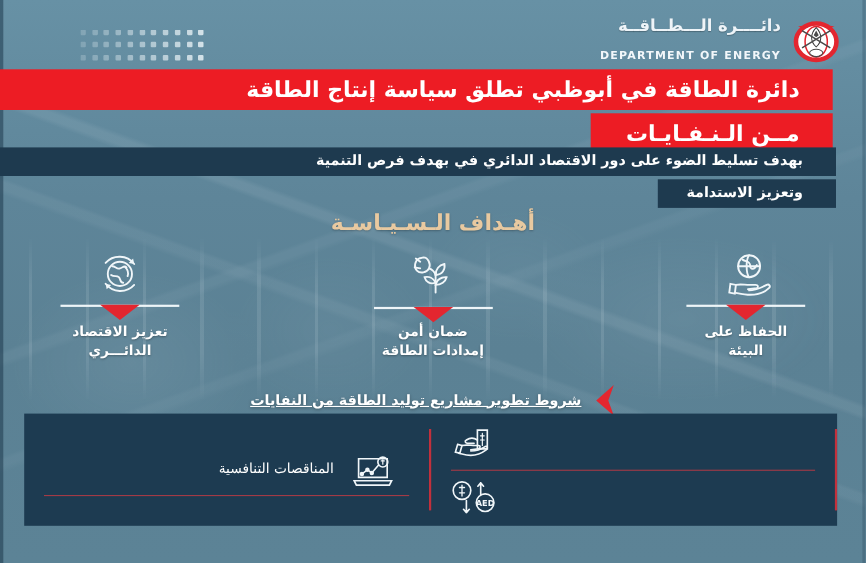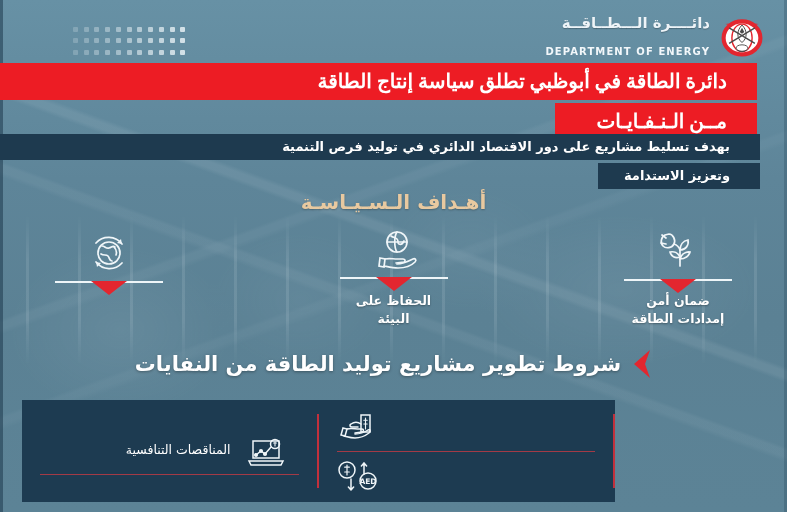--- a/index.html
+++ b/index.html
@@ -66,29 +66,29 @@
     direction:rtl;text-shadow:0 1px 1px rgba(0,0,0,.25);
   }
   .logo-en{
     color:#f2f7fa;font-size:10px;font-weight:bold;letter-spacing:1.1px;margin-top:15px;
   }
   .crest{width:46px;height:46px;flex:none;}
 
   
   .headline{
     position:absolute;left:0;top:63px;width:757px;
-    direction:rtl;text-align:right;font-family:Liberation Serif, serif;
+    direction:rtl;text-align:right;
   }
   .headline .ln{
     display:block;background:#ed1c24;color:#fff;
     font-size:20px;font-weight:bold;line-height:1.0;
     padding:8px 30px 9px 14px;letter-spacing:0px;
     margin-bottom:3px;white-space:nowrap;
   }
-  .headline .ln.l2{width:fit-content;margin-left:auto;padding-left:42px;}
+  .headline .ln.l2{width:fit-content;margin-left:auto;padding-left:32px;}
 
   
   .subtitle{
     position:absolute;left:0;top:134px;width:760px;
     direction:rtl;text-align:right;
   }
   .subtitle .ln{
     display:block;background:#1e3a4f;color:#ffffff;
     font-size:13px;font-weight:bold;line-height:1.0;
     padding:6px 30px 7px 14px;margin-bottom:3px;white-space:nowrap;
@@ -117,27 +117,28 @@
     font-size:12.5px;font-weight:bold;line-height:1.45;letter-spacing:.4px;
     text-shadow:0 1px 2px rgba(0,0,0,.32);
   }
 
   
   .cond-title{
     position:absolute;left:0;right:0;top:349px;
     display:flex;align-items:center;justify-content:center;gap:9px;direction:rtl;
   }
   .cond-title .txt{
-    color:#ffffff;font-size:21px;font-weight:bold;letter-spacing:.6px;direction:rtl;
+    color:#ffffff;font-size:13px;font-weight:bold;letter-spacing:.6px;direction:rtl;
     text-shadow:0 1px 3px rgba(0,0,0,.35);
+    text-decoration:underline;
   }
 
   
   .panel{
-    position:absolute;left:22px;top:400px;width:593px;height:102px;
+    position:absolute;left:22px;top:376px;width:739px;height:102px;
     background:#1d3b51;display:flex;
   }
   .col{flex:1;display:flex;flex-direction:column;justify-content:center;padding:0 16px;}
   .row{
     display:flex;align-items:center;justify-content:flex-end;direction:rtl;
     gap:14px;height:46px;
   }
   .row .ico{width:56px;flex:none;display:flex;align-items:center;justify-content:flex-end;}
   .row .lbl{
     color:#ffffff;direction:rtl;text-align:right;
@@ -209,21 +210,21 @@
       <path d="M40 78q10 8 20 0" fill="none" stroke="#4a4a4a" stroke-width="2"></path>
     </svg>
   </div>
 
   <div class="headline">
     <span class="ln l1">دائرة الطاقة في أبوظبي تطلق سياسة إنتاج الطاقة</span>
     <span class="ln l2">مــن الـنـفـايـات</span>
   </div>
 
   <div class="subtitle">
-    <span class="ln l1">بهدف تسليط مشاريع على دور الاقتصاد الدائري في توليد فرص التنمية</span>
+    <span class="ln l1">بهدف تسليط الضوء على دور الاقتصاد الدائري في بهدف فرص التنمية</span>
     <span class="ln l2">وتعزيز الاستدامة</span>
   </div>
 
   <div class="sec-title">أهـداف الـسـيـاسـة</div>
 
   <div class="objectives">
 
     <div class="obj">
       <div class="obj-icon">
         <svg width="48" height="42" viewBox="0 0 48 42" fill="none" stroke="#f0f6f9" stroke-width="1.7" stroke-linecap="round">
@@ -234,44 +235,25 @@
           <path d="M37 31a17 17 0 0 1-26-1"></path>
           <path d="M11 30l5 1-4 4z" fill="#f0f6f9" stroke="none"></path>
         </svg>
       </div>
       <div class="obj-rule">
         <span class="bar"></span>
         <svg class="chev" width="40" height="16" viewBox="0 0 40 16">
           <path d="M2 1h36L20 15z" fill="#e3262f"></path>
         </svg>
       </div>
-    </div>
-
-
-    <div class="obj">
-      <div class="obj-icon">
-        <svg width="48" height="42" viewBox="0 0 48 42" fill="none" stroke="#f0f6f9" stroke-width="1.7" stroke-linecap="round">
-          <circle cx="27" cy="14" r="10"></circle>
-          <path d="M27 4c-3 4-3 16 0 20M17 14h20"></path>
-          <path d="M21 8c3 2 4 1 6 3s0 4 2 5 4-1 5-3"></path>
-          <path d="M10 30l5 1-1 8-5-1z"></path>
-          <path d="M15 31c4-1 8 0 12 0h6c2 0 3 2 1 3l-8 1"></path>
-          <path d="M27 36c6 0 12-3 16-5 2-1 4 1 2 3-4 4-11 6-17 6-5 0-9-1-14-2"></path>
-        </svg>
-      </div>
-      <div class="obj-rule">
-        <span class="bar"></span>
-        <svg class="chev" width="40" height="16" viewBox="0 0 40 16">
-          <path d="M2 1h36L20 15z" fill="#e3262f"></path>
-        </svg>
-      </div>
       <div class="obj-label">
-        <span>الحفاظ على<br>البيئة</span>
-      </div>
-    </div>
+        <span>تعزيز الاقتصاد<br>الدائـــري</span>
+      </div>
+    </div>
+
 
     <div class="obj">
       <div class="obj-icon">
         <svg width="52" height="44" viewBox="0 0 52 44" fill="none" stroke="#f0f6f9" stroke-width="1.7" stroke-linecap="round">
           <path d="M14 10l-4-3M14 16l-5-1"></path>
           <path d="M13 7c-4 2-5 8-2 11s9 2 11-2-1-10-5-10z"></path>
           <path d="M22 16c3 1 5 3 6 6"></path>
           <path d="M28 38V20"></path>
           <path d="M28 22c0-5 3-9 8-10 1 5-2 10-8 10z"></path>
           <path d="M28 29c-2-4-6-6-10-5 1 4 5 7 10 5z"></path>
@@ -279,20 +261,42 @@
         </svg>
       </div>
       <div class="obj-rule">
         <span class="bar"></span>
         <svg class="chev" width="40" height="16" viewBox="0 0 40 16">
           <path d="M2 1h36L20 15z" fill="#e3262f"></path>
         </svg>
       </div>
       <div class="obj-label">
         <span>ضمان أمن<br>إمدادات الطاقة</span>
+      </div>
+    </div>
+
+    <div class="obj">
+      <div class="obj-icon">
+        <svg width="48" height="42" viewBox="0 0 48 42" fill="none" stroke="#f0f6f9" stroke-width="1.7" stroke-linecap="round">
+          <circle cx="27" cy="14" r="10"></circle>
+          <path d="M27 4c-3 4-3 16 0 20M17 14h20"></path>
+          <path d="M21 8c3 2 4 1 6 3s0 4 2 5 4-1 5-3"></path>
+          <path d="M10 30l5 1-1 8-5-1z"></path>
+          <path d="M15 31c4-1 8 0 12 0h6c2 0 3 2 1 3l-8 1"></path>
+          <path d="M27 36c6 0 12-3 16-5 2-1 4 1 2 3-4 4-11 6-17 6-5 0-9-1-14-2"></path>
+        </svg>
+      </div>
+      <div class="obj-rule">
+        <span class="bar"></span>
+        <svg class="chev" width="40" height="16" viewBox="0 0 40 16">
+          <path d="M2 1h36L20 15z" fill="#e3262f"></path>
+        </svg>
+      </div>
+      <div class="obj-label">
+        <span>الحفاظ على<br>البيئة</span>
       </div>
     </div>
 
   </div>
 
   <div class="cond-title">
     <svg width="22" height="30" viewBox="0 0 22 30">
       <path d="M20 1L4 15l16 14-5-14z" fill="#e3262f"></path>
     </svg>
     <span class="txt">شروط تطوير مشاريع توليد الطاقة من النفايات</span>

